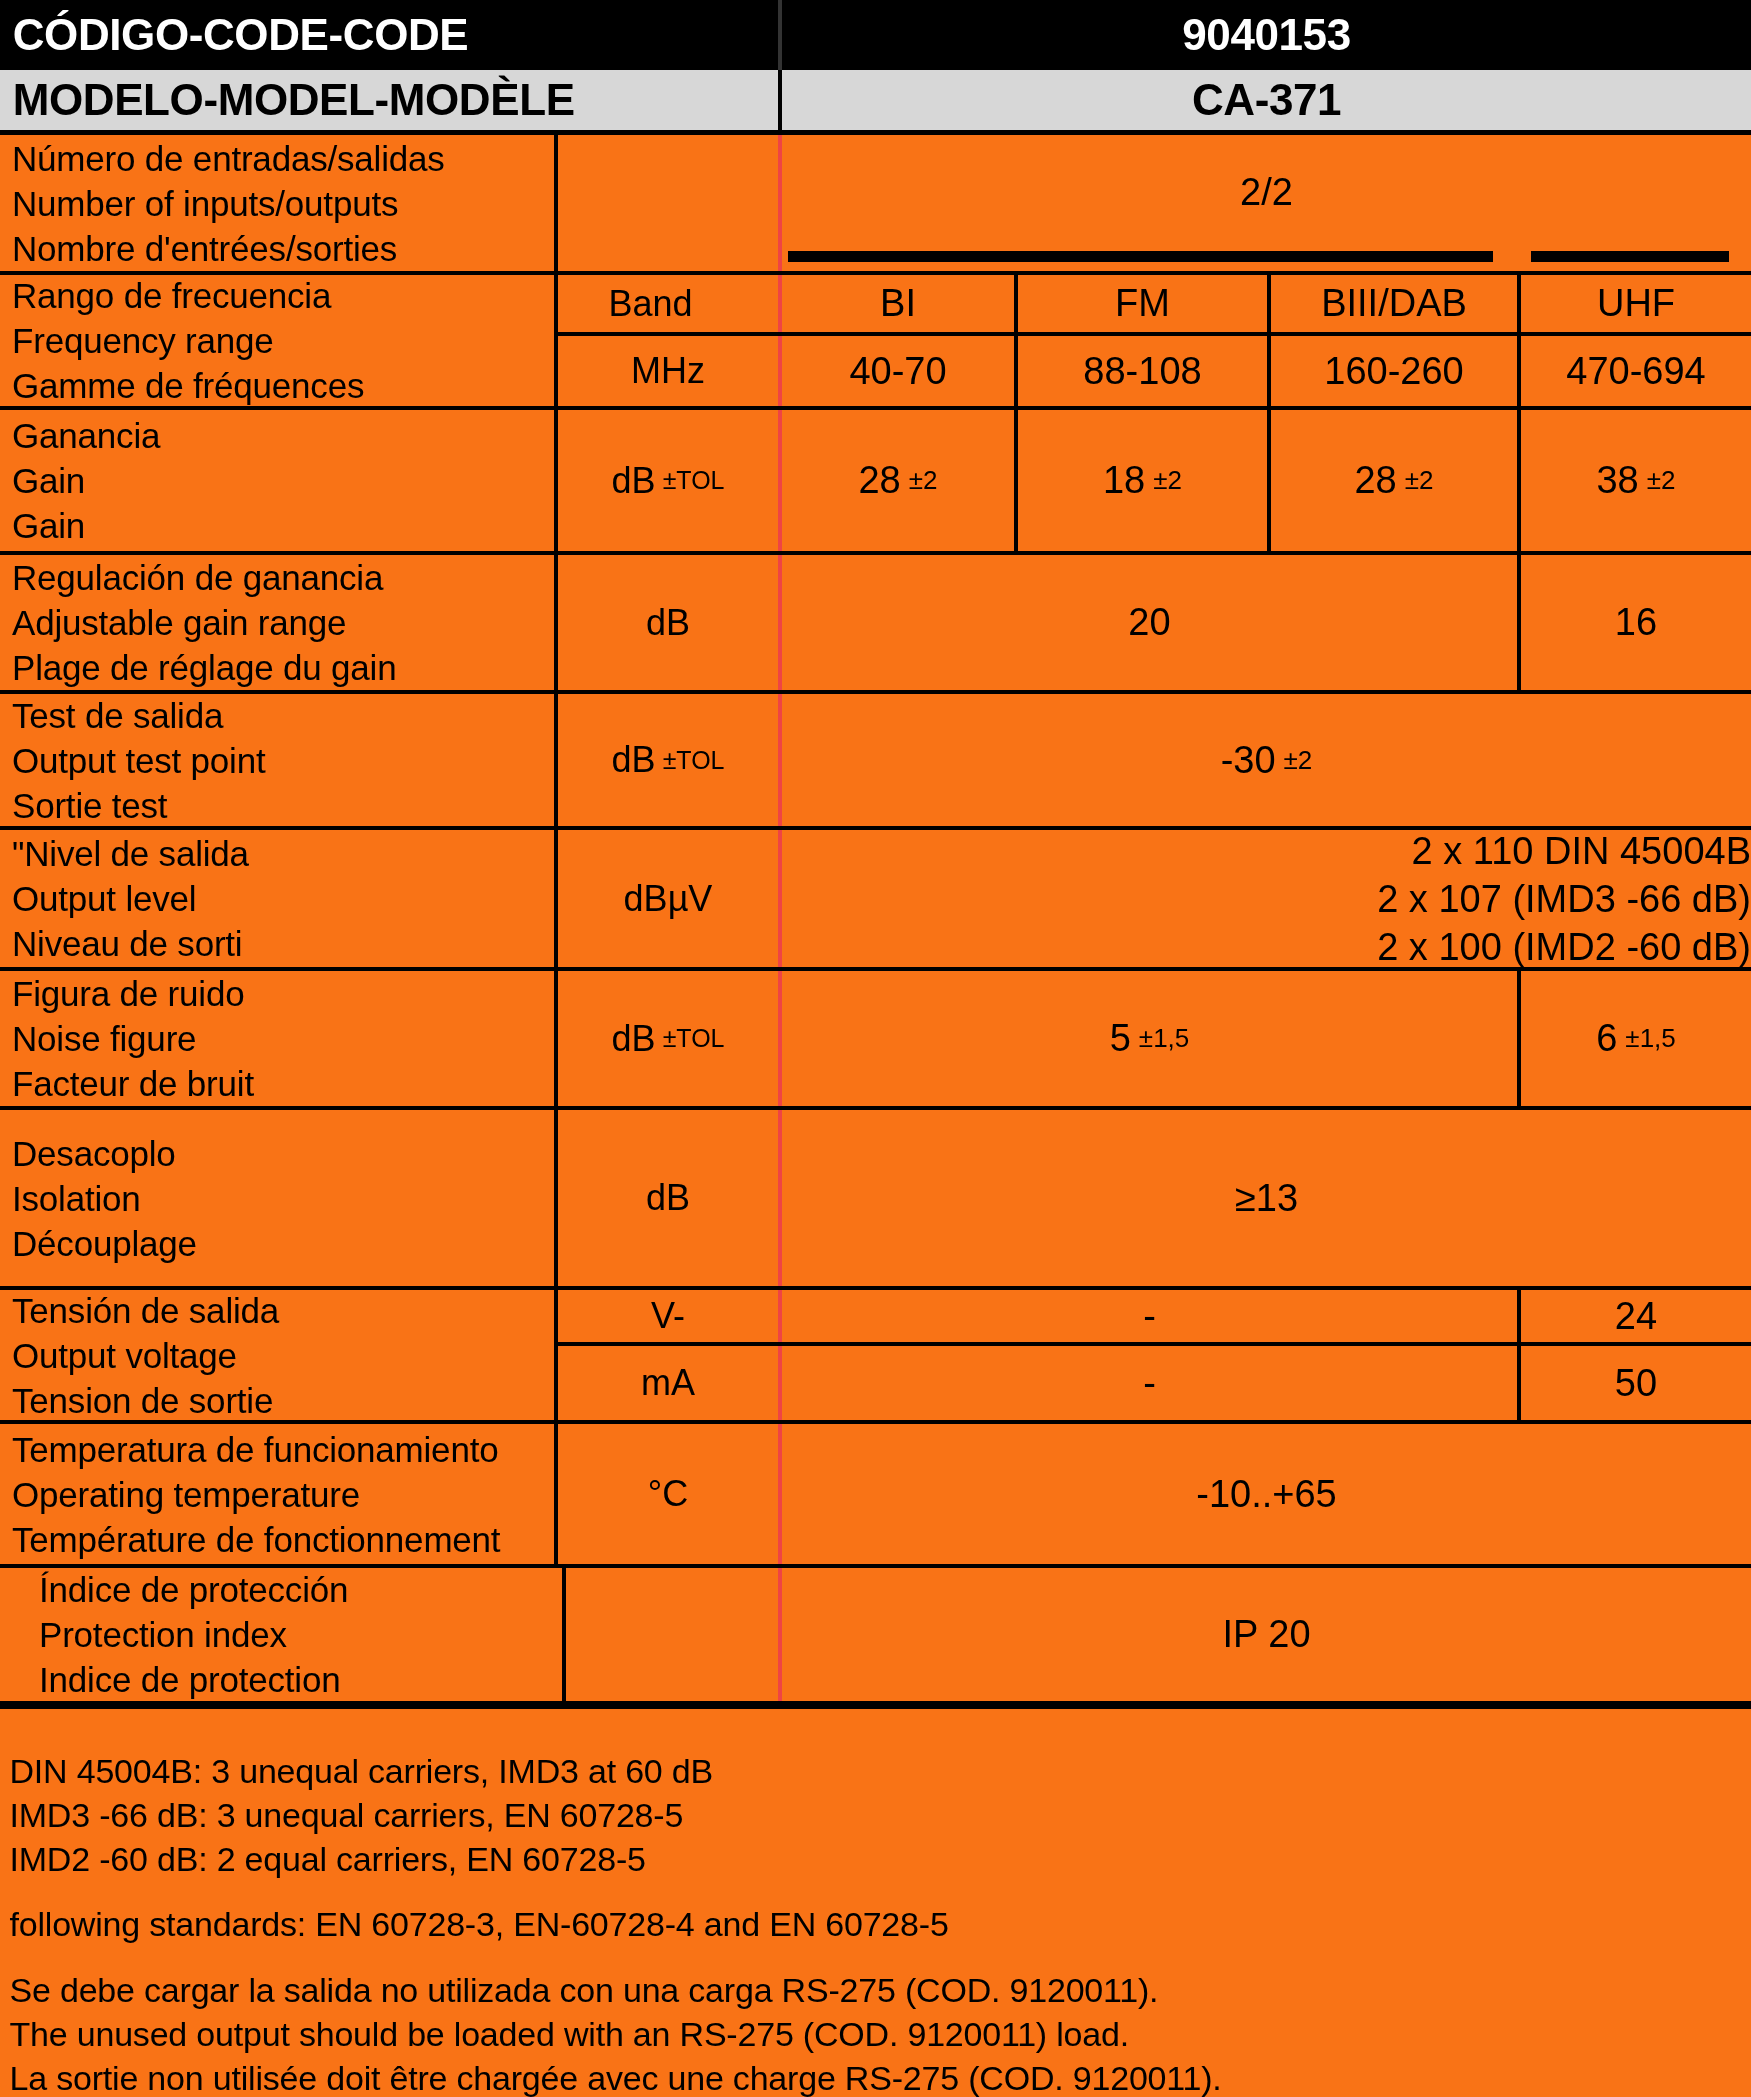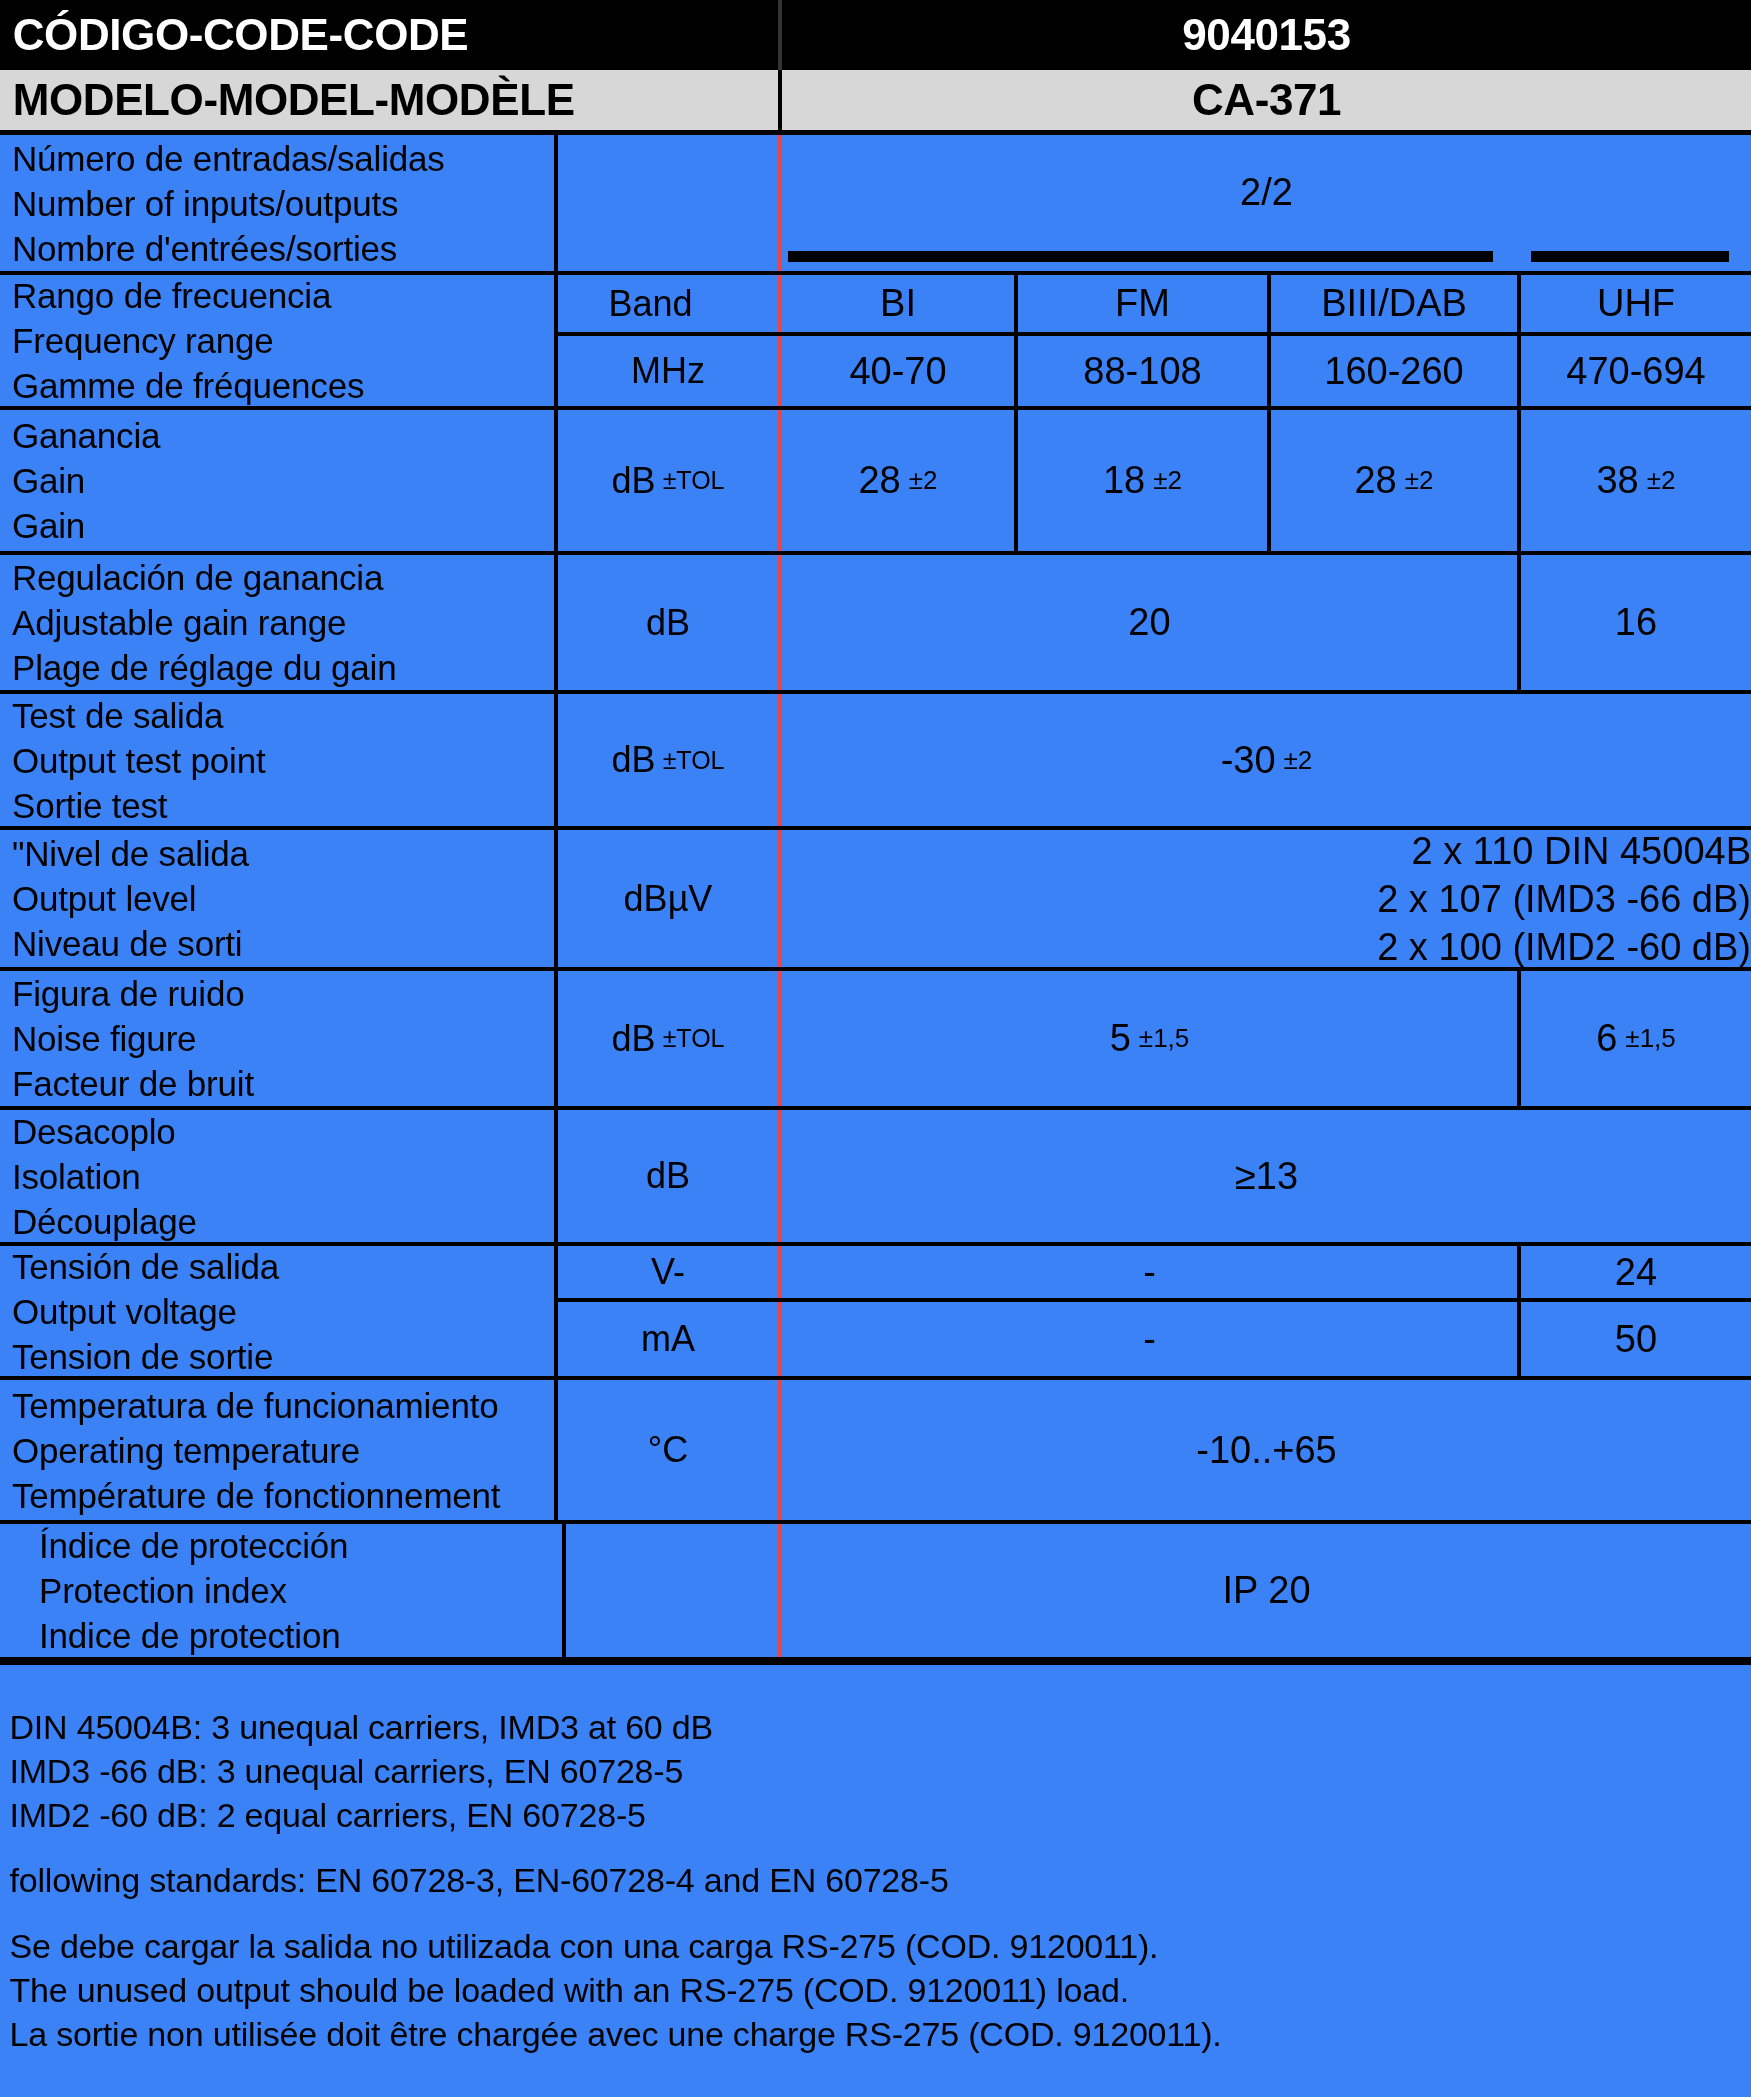--- a/index.html
+++ b/index.html
@@ -1,20 +1,20 @@
 <!DOCTYPE html>
 <html style="font-size:12.7px"><head>
 <meta charset="utf-8">
 <style>
   html,body{margin:0;padding:0;background:#ffffff;}
   body{width:1751px;height:2097px;overflow:hidden;
        font-family:"Liberation Sans",sans-serif;color:#000;}
   *{box-sizing:border-box;}
 
-  .sheet{width:1751px;height:2097px;position:relative;background:#3b82f6;}
+  .sheet{width:1751px;height:2097px;position:relative;background:#f97316;}
 
   
   .hrow{display:flex;width:100%;}
   .hrow.black{height:70px;background:#000;color:#fff;}
   .hrow.gray{height:65px;background:#d7d7d7;color:#000;border-bottom:5.5px solid #000;}
   .hleft{width:778px;display:flex;align-items:center;padding-left:12.7px;
          font-size:44px;font-weight:bold;letter-spacing:-0.4px;white-space:nowrap;}
   .hright{width:973px;display:flex;align-items:center;justify-content:center;
           font-size:44px;font-weight:bold;letter-spacing:-0.4px;}
   .hrow.black .hright{border-left:4px solid #333;}
@@ -48,21 +48,21 @@
   .row-volt .sub.second{flex:1;}
 
   
   .row-io{height:140px;}
   .row-freq{height:135px;}
   .row-gain{height:145px;}
   .row-gadj{height:139px;}
   .row-test{height:136px;}
   .row-level{height:141px;}
   .row-noise{height:139px;}
-  .row-isol{height:136px;}
+  .row-isol{height:180px;}
   .row-volt{height:134px;}
   .row-temp{height:144px;}
   .row-ip{height:141px;border-bottom-width:8px;padding-left:27px;}
 
   
   .iobar{position:absolute;height:11px;background:#000;bottom:9.5px;}
   .iobar.a{left:5.5px;width:705px;}
   .iobar.b{left:749px;width:198px;}
   .row-io .vc{padding-bottom:20.6px;}
 

